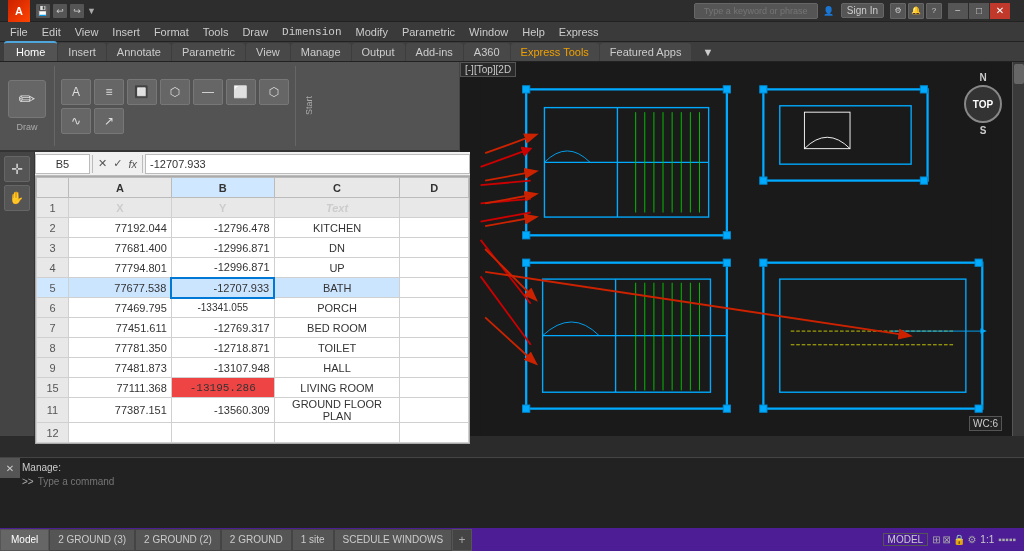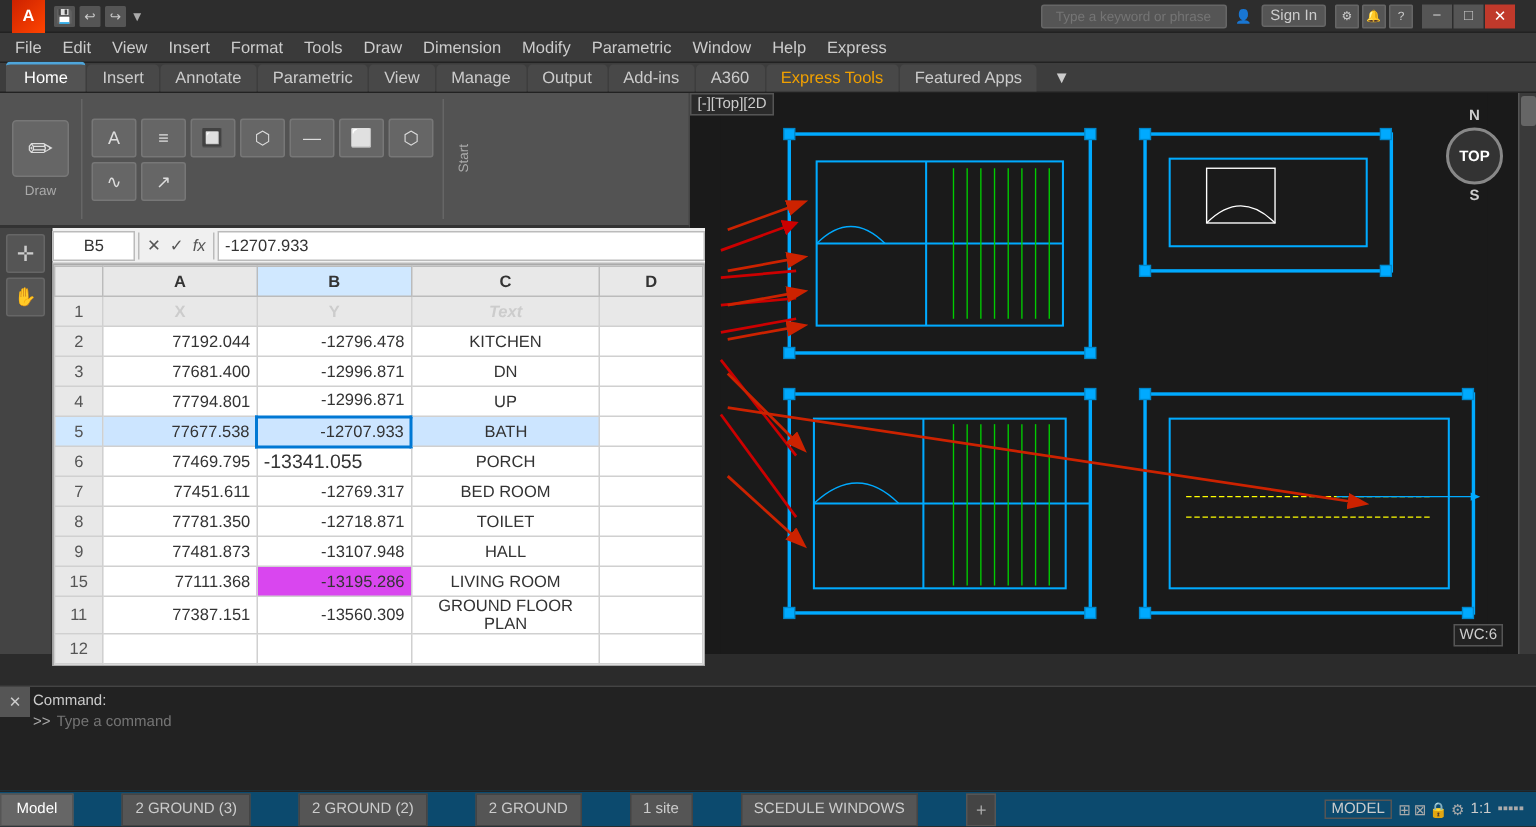--- a/index.html
+++ b/index.html
@@ -69,21 +69,21 @@
   </div>
 
   <div id="menubar" style="position:absolute;top:22px;left:0;right:0;height:20px;background:#3a3a3a;display:flex;align-items:center;padding:0 4px;border-bottom:1px solid #222;z-index:100;">
     <div style="padding:2px 6px;font-size:11px;color:#ccc;cursor:pointer;">File</div>
     <div style="padding:2px 6px;font-size:11px;color:#ccc;cursor:pointer;">Edit</div>
     <div style="padding:2px 6px;font-size:11px;color:#ccc;cursor:pointer;">View</div>
     <div style="padding:2px 6px;font-size:11px;color:#ccc;cursor:pointer;">Insert</div>
     <div style="padding:2px 6px;font-size:11px;color:#ccc;cursor:pointer;">Format</div>
     <div style="padding:2px 6px;font-size:11px;color:#ccc;cursor:pointer;">Tools</div>
     <div style="padding:2px 6px;font-size:11px;color:#ccc;cursor:pointer;">Draw</div>
-    <div style="padding:2px 6px;font-size:11px;color:#ccc;cursor:pointer;">Dimension</div>
+    <div style="padding:2px 6px;font-size:11px;color:#ccc;cursor:pointer;font-family:Liberation Mono, monospace;">Dimension</div>
     <div style="padding:2px 6px;font-size:11px;color:#ccc;cursor:pointer;">Modify</div>
     <div style="padding:2px 6px;font-size:11px;color:#ccc;cursor:pointer;">Parametric</div>
     <div style="padding:2px 6px;font-size:11px;color:#ccc;cursor:pointer;">Window</div>
     <div style="padding:2px 6px;font-size:11px;color:#ccc;cursor:pointer;">Help</div>
     <div style="padding:2px 6px;font-size:11px;color:#ccc;cursor:pointer;">Express</div>
   </div>
 
   <div style="position:absolute;top:42px;left:0;right:0;height:20px;background:#3d3d3d;display:flex;align-items:flex-end;padding:0 4px;z-index:100;border-bottom:1px solid #222;">
     <div style="padding:3px 12px;font-size:11px;color:white;cursor:pointer;background:#535353;border-radius:3px 3px 0 0;border-top:2px solid #4ea6dc;margin-right:1px;">Home</div>
     <div style="padding:3px 10px;font-size:11px;color:#ccc;cursor:pointer;background:#484848;border-radius:3px 3px 0 0;margin-right:1px;">Insert</div>
@@ -185,21 +185,21 @@
           <tr>
             <td style="background: rgb(208, 232, 255); text-align: center; width: 28px; color: rgb(85, 85, 85); border: 1px solid rgb(208, 208, 208); height: 20px; font-size: 11px; padding: 0px 2px;">5</td>
             <td style="text-align: right; border: 1px solid rgb(208, 208, 208); height: 20px; font-size: 11px; padding: 0px 4px; color: rgb(51, 51, 51); background: rgb(204, 229, 255);">77677.538</td>
             <td style="text-align: right; border: 2px solid rgb(0, 120, 212); height: 20px; font-size: 11px; padding: 0px 4px; color: rgb(51, 51, 51); background: rgb(204, 229, 255);">-12707.933</td>
             <td style="text-align: center; border: 1px solid rgb(208, 208, 208); height: 20px; font-size: 11px; padding: 0px 4px; color: rgb(51, 51, 51); background: rgb(204, 229, 255);">BATH</td>
             <td style="border: 1px solid rgb(208, 208, 208); height: 20px; font-size: 11px; background: white;"></td>
           </tr>
           <tr>
             <td style="background: rgb(232, 232, 232); text-align: center; width: 28px; color: rgb(85, 85, 85); border: 1px solid rgb(208, 208, 208); height: 20px; font-size: 11px; padding: 0px 2px;">6</td>
             <td style="text-align: right; border: 1px solid rgb(208, 208, 208); height: 20px; font-size: 11px; padding: 0px 4px; color: rgb(51, 51, 51); background: white;">77469.795</td>
-            <td style="text-align: left; border: 1px solid rgb(208, 208, 208); height: 20px; font-size: 13px; padding: 0px 4px; color: rgb(51, 51, 51); background: white;">-13341.055</td>
+            <td style="text-align: center; border: 1px solid rgb(208, 208, 208); height: 20px; font-size: 10px; padding: 0px 4px; color: rgb(51, 51, 51); background: white;">-13341.055</td>
             <td style="text-align: center; border: 1px solid rgb(208, 208, 208); height: 20px; font-size: 11px; padding: 0px 4px; color: rgb(51, 51, 51); background: white;">PORCH</td>
             <td style="border: 1px solid rgb(208, 208, 208); height: 20px; font-size: 11px; background: white;"></td>
           </tr>
           <tr>
             <td style="background: rgb(232, 232, 232); text-align: center; width: 28px; color: rgb(85, 85, 85); border: 1px solid rgb(208, 208, 208); height: 20px; font-size: 11px; padding: 0px 2px;">7</td>
             <td style="text-align: right; border: 1px solid rgb(208, 208, 208); height: 20px; font-size: 11px; padding: 0px 4px; color: rgb(51, 51, 51); background: white;">77451.611</td>
             <td style="text-align: right; border: 1px solid rgb(208, 208, 208); height: 20px; font-size: 11px; padding: 0px 4px; color: rgb(51, 51, 51); background: white;">-12769.317</td>
             <td style="text-align: center; border: 1px solid rgb(208, 208, 208); height: 20px; font-size: 11px; padding: 0px 4px; color: rgb(51, 51, 51); background: white;">BED ROOM</td>
             <td style="border: 1px solid rgb(208, 208, 208); height: 20px; font-size: 11px; background: white;"></td>
           </tr>
@@ -213,21 +213,21 @@
           <tr>
             <td style="background: rgb(232, 232, 232); text-align: center; width: 28px; color: rgb(85, 85, 85); border: 1px solid rgb(208, 208, 208); height: 20px; font-size: 11px; padding: 0px 2px;">9</td>
             <td style="text-align: right; border: 1px solid rgb(208, 208, 208); height: 20px; font-size: 11px; padding: 0px 4px; color: rgb(51, 51, 51); background: white;">77481.873</td>
             <td style="text-align: right; border: 1px solid rgb(208, 208, 208); height: 20px; font-size: 11px; padding: 0px 4px; color: rgb(51, 51, 51); background: white;">-13107.948</td>
             <td style="text-align: center; border: 1px solid rgb(208, 208, 208); height: 20px; font-size: 11px; padding: 0px 4px; color: rgb(51, 51, 51); background: white;">HALL</td>
             <td style="border: 1px solid rgb(208, 208, 208); height: 20px; font-size: 11px; background: white;"></td>
           </tr>
           <tr>
             <td style="background: rgb(232, 232, 232); text-align: center; width: 28px; color: rgb(85, 85, 85); border: 1px solid rgb(208, 208, 208); height: 20px; font-size: 11px; padding: 0px 2px;">15</td>
             <td style="text-align: right; border: 1px solid rgb(208, 208, 208); height: 20px; font-size: 11px; padding: 0px 4px; color: rgb(51, 51, 51); background: white;">77111.368</td>
-            <td style="text-align: right; border: 1px solid rgb(208, 208, 208); height: 20px; font-size: 11px; padding: 0px 4px; color: rgb(51, 51, 51); background: #d946ef;">-13195.286</td>
+            <td style="text-align: center; border: 1px solid rgb(208, 208, 208); height: 20px; font-size: 11px; padding: 0px 4px; color: rgb(51, 51, 51); background: #ef4444; font-family: Liberation Mono, monospace;">-13195.286</td>
             <td style="text-align: center; border: 1px solid rgb(208, 208, 208); height: 20px; font-size: 11px; padding: 0px 4px; color: rgb(51, 51, 51); background: white;">LIVING ROOM</td>
             <td style="border: 1px solid rgb(208, 208, 208); height: 20px; font-size: 11px; background: white;"></td>
           </tr>
           <tr>
             <td style="background: rgb(232, 232, 232); text-align: center; width: 28px; color: rgb(85, 85, 85); border: 1px solid rgb(208, 208, 208); height: 20px; font-size: 11px; padding: 0px 2px;">11</td>
             <td style="text-align: right; border: 1px solid rgb(208, 208, 208); height: 20px; font-size: 11px; padding: 0px 4px; color: rgb(51, 51, 51); background: white;">77387.151</td>
             <td style="text-align: right; border: 1px solid rgb(208, 208, 208); height: 20px; font-size: 11px; padding: 0px 4px; color: rgb(51, 51, 51); background: white;">-13560.309</td>
             <td style="text-align: center; border: 1px solid rgb(208, 208, 208); height: 20px; font-size: 11px; padding: 0px 4px; color: rgb(51, 51, 51); background: white;">GROUND FLOOR PLAN</td>
             <td style="border: 1px solid rgb(208, 208, 208); height: 20px; font-size: 11px; background: white;"></td>
           </tr>
@@ -367,29 +367,29 @@
 
   </div>
 
   <div style="position:absolute;top:62px;right:0;width:12px;bottom:115px;background:#3a3a3a;border-left:1px solid #555;">
     <div style="width:10px;height:20px;background:#666;border-radius:2px;margin:2px auto;"></div>
   </div>
 
   <div style="position:absolute;bottom:24px;left:0;right:0;height:70px;background:#222;border-top:1px solid #444;">
     <button style="position:absolute;left:0;top:0;width:20px;height:20px;background:#555;border:none;color:#ccc;cursor:pointer;font-size:10px;">✕</button>
     <div style="padding:2px 4px 2px 22px;">
-      <div style="font-size:10px;color:#ccc;line-height:16px;">Command:</div>
+      <div style="font-size:10px;color:#ccc;line-height:16px;">Manage:</div>
       <div style="display:flex;align-items:center;gap:4px;">
         <span style="color:#aaa;font-size:10px;">&gt;&gt;</span>
         <input style="background: transparent; border: none; color: rgb(204, 204, 204); font-size: 10px; width: 300px; outline: none;" placeholder="Type a command">
       </div>
     </div>
   </div>
 
-  <div style="position:absolute;bottom:0;left:0;right:0;height:24px;background:#0c4a6e;display:flex;align-items:center;border-top:1px solid #222;gap:32px;">
+  <div style="position:absolute;bottom:0;left:0;right:0;height:24px;background:#4c1d95;display:flex;align-items:center;border-top:1px solid #222;">
     <div style="height:22px;padding:0 10px;background:#666;border:1px solid #555;color:white;cursor:pointer;font-size:10px;display:flex;align-items:center;">Model</div>
     <div style="height:22px;padding:0 8px;background:#555;border:1px solid #444;color:#ccc;cursor:pointer;font-size:10px;display:flex;align-items:center;">2 GROUND (3)</div>
     <div style="height:22px;padding:0 8px;background:#555;border:1px solid #444;color:#ccc;cursor:pointer;font-size:10px;display:flex;align-items:center;">2 GROUND (2)</div>
     <div style="height:22px;padding:0 8px;background:#555;border:1px solid #444;color:#ccc;cursor:pointer;font-size:10px;display:flex;align-items:center;">2 GROUND</div>
     <div style="height:22px;padding:0 8px;background:#555;border:1px solid #444;color:#ccc;cursor:pointer;font-size:10px;display:flex;align-items:center;">1 site</div>
     <div style="height:22px;padding:0 8px;background:#555;border:1px solid #444;color:#ccc;cursor:pointer;font-size:10px;display:flex;align-items:center;">SCEDULE WINDOWS</div>
     <div style="width:20px;height:22px;background:#444;border:1px solid #555;color:#aaa;cursor:pointer;display:flex;align-items:center;justify-content:center;font-size:12px;">+</div>
     <div style="margin-left:auto;display:flex;align-items:center;gap:4px;padding-right:8px;">
       <span style="color:#ccc;font-size:10px;padding:0 4px;border:1px solid #555;cursor:pointer;">MODEL</span>
       <div style="display:flex;gap:2px;">

